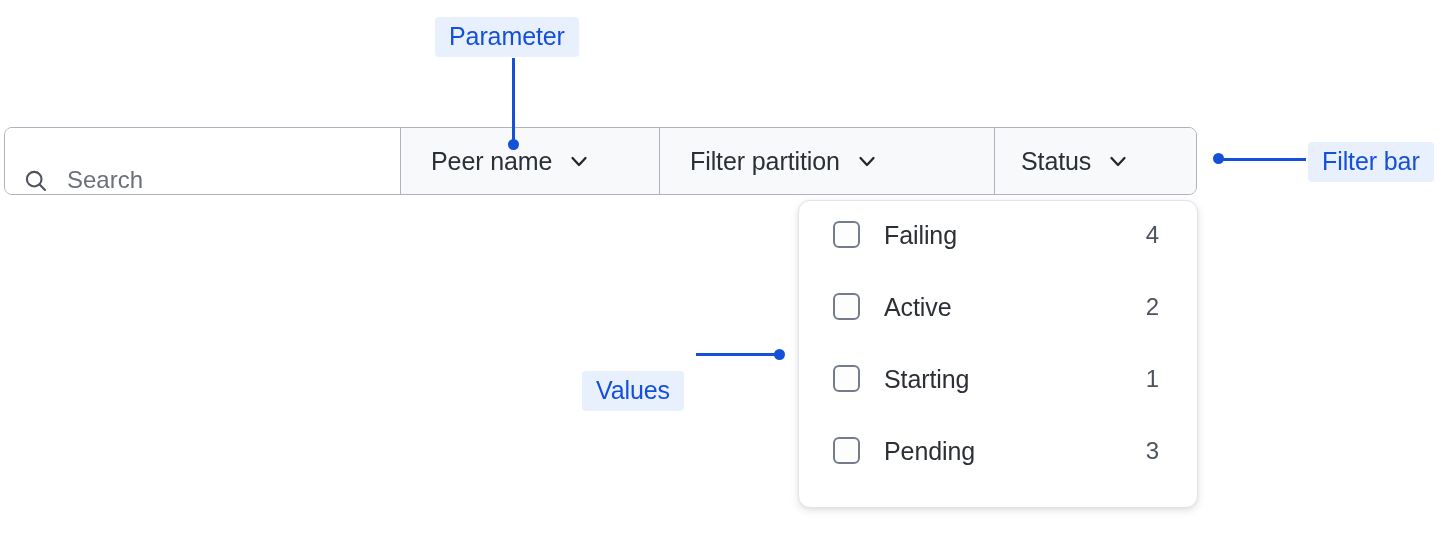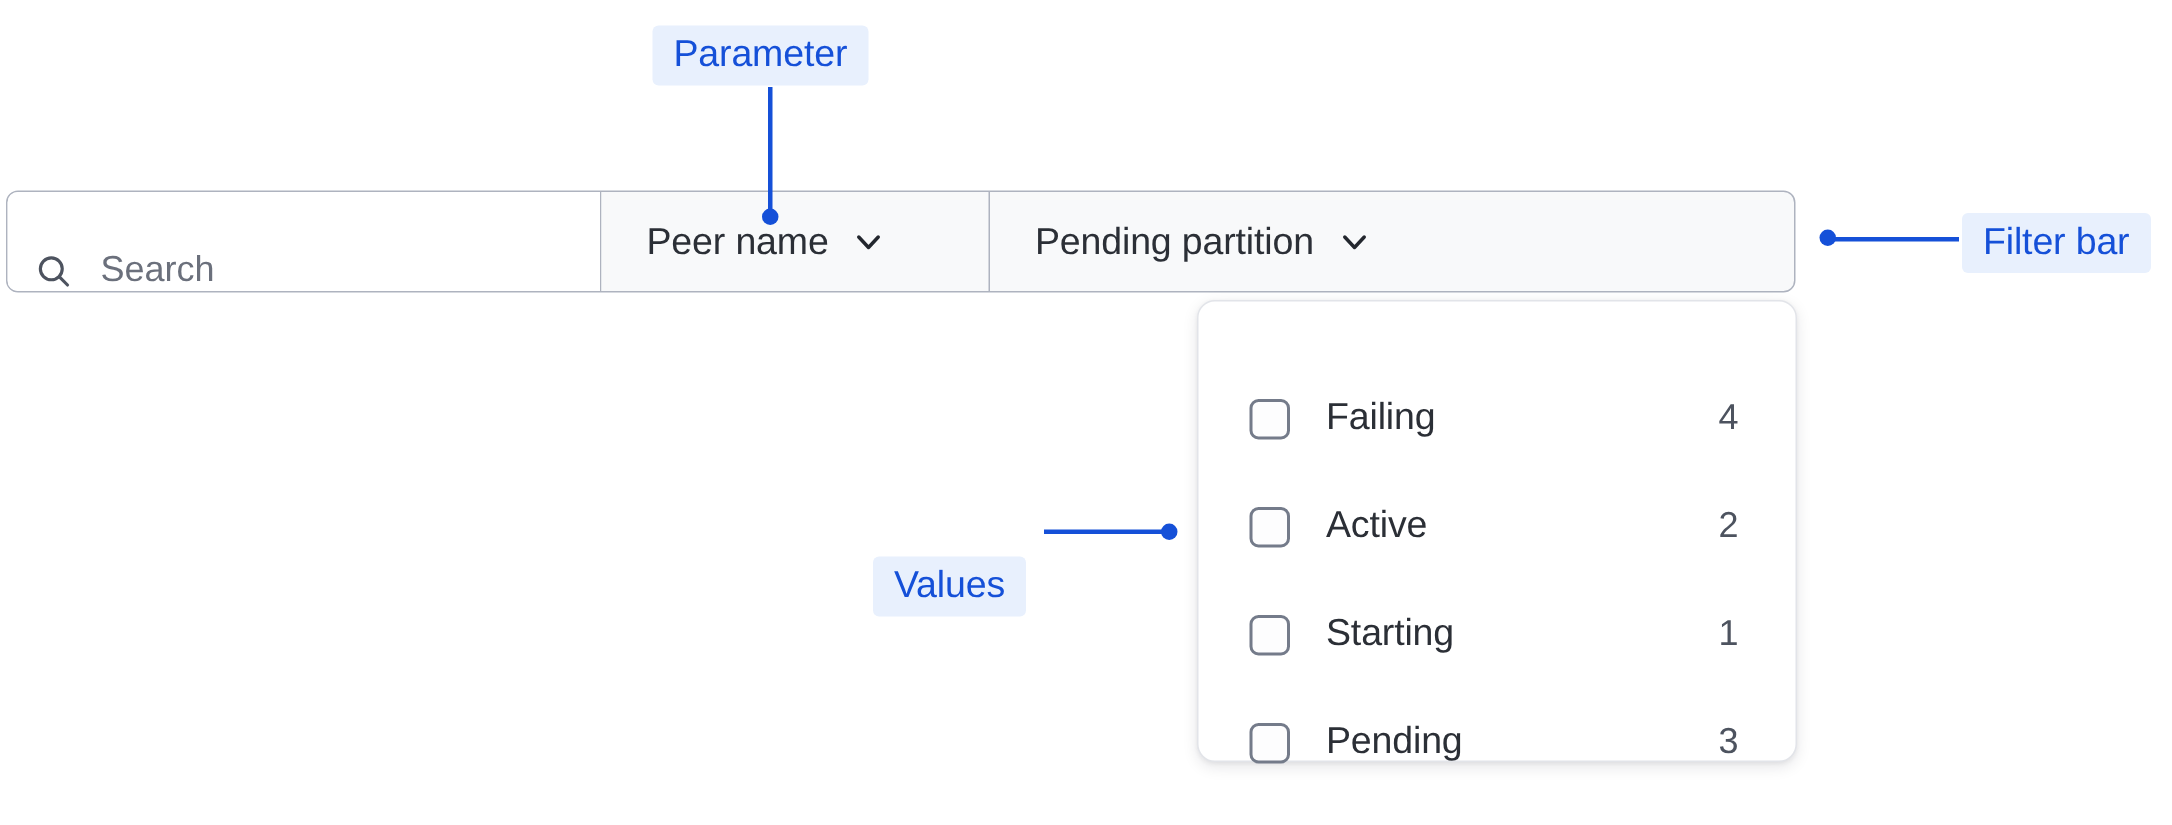--- a/index.html
+++ b/index.html
@@ -102,21 +102,21 @@
     box-sizing: border-box;
     background: #ffffff;
     border: 1px solid #e2e4e9;
     border-radius: 12px;
     box-shadow: 0 3px 10px rgba(16,22,40,0.10), 0 1px 3px rgba(16,22,40,0.06);
     padding: 20px 0;
   }
   .option-row {
     height: 72px;
     display: flex;
-    align-items: flex-end;
+    align-items: flex-start;
     padding: 0 38px 0 34px;
     box-sizing: border-box;
     cursor: pointer;
   }
   .checkbox {
     width: 27px;
     height: 27px;
     flex: 0 0 27px;
     box-sizing: border-box;
     border: 2px solid #747b8a;
@@ -204,28 +204,36 @@
   <div class="filter-cell peer">
     <span class="filter-label">Peer name</span>
     <span class="chev">
       <svg viewBox="0 0 26 26" width="26" height="26" fill="none" stroke="#23272e" stroke-width="2.3" stroke-linecap="round" stroke-linejoin="round">
         <polyline points="6.5,10 13,17 19.5,10"></polyline>
       </svg>
     </span>
   </div>
 
   <div class="filter-cell partition">
-    <span class="filter-label">Pending partition</span>
+    <span class="filter-label">Filter partition</span>
     <span class="chev">
       <svg viewBox="0 0 26 26" width="26" height="26" fill="none" stroke="#23272e" stroke-width="2.3" stroke-linecap="round" stroke-linejoin="round">
         <polyline points="6.5,10 13,17 19.5,10"></polyline>
       </svg>
     </span>
   </div>
 
+  <div class="filter-cell status">
+    <span class="filter-label">Status</span>
+    <span class="chev">
+      <svg viewBox="0 0 26 26" width="26" height="26" fill="none" stroke="#23272e" stroke-width="2.3" stroke-linecap="round" stroke-linejoin="round">
+        <polyline points="6.5,10 13,17 19.5,10"></polyline>
+      </svg>
+    </span>
+  </div>
 </div>
 
 <div class="dropdown">
 
   <div class="option-row">
     <span class="checkbox"></span>
     <span class="option-label">Failing</span>
     <span class="option-count">4</span>
   </div>
 

